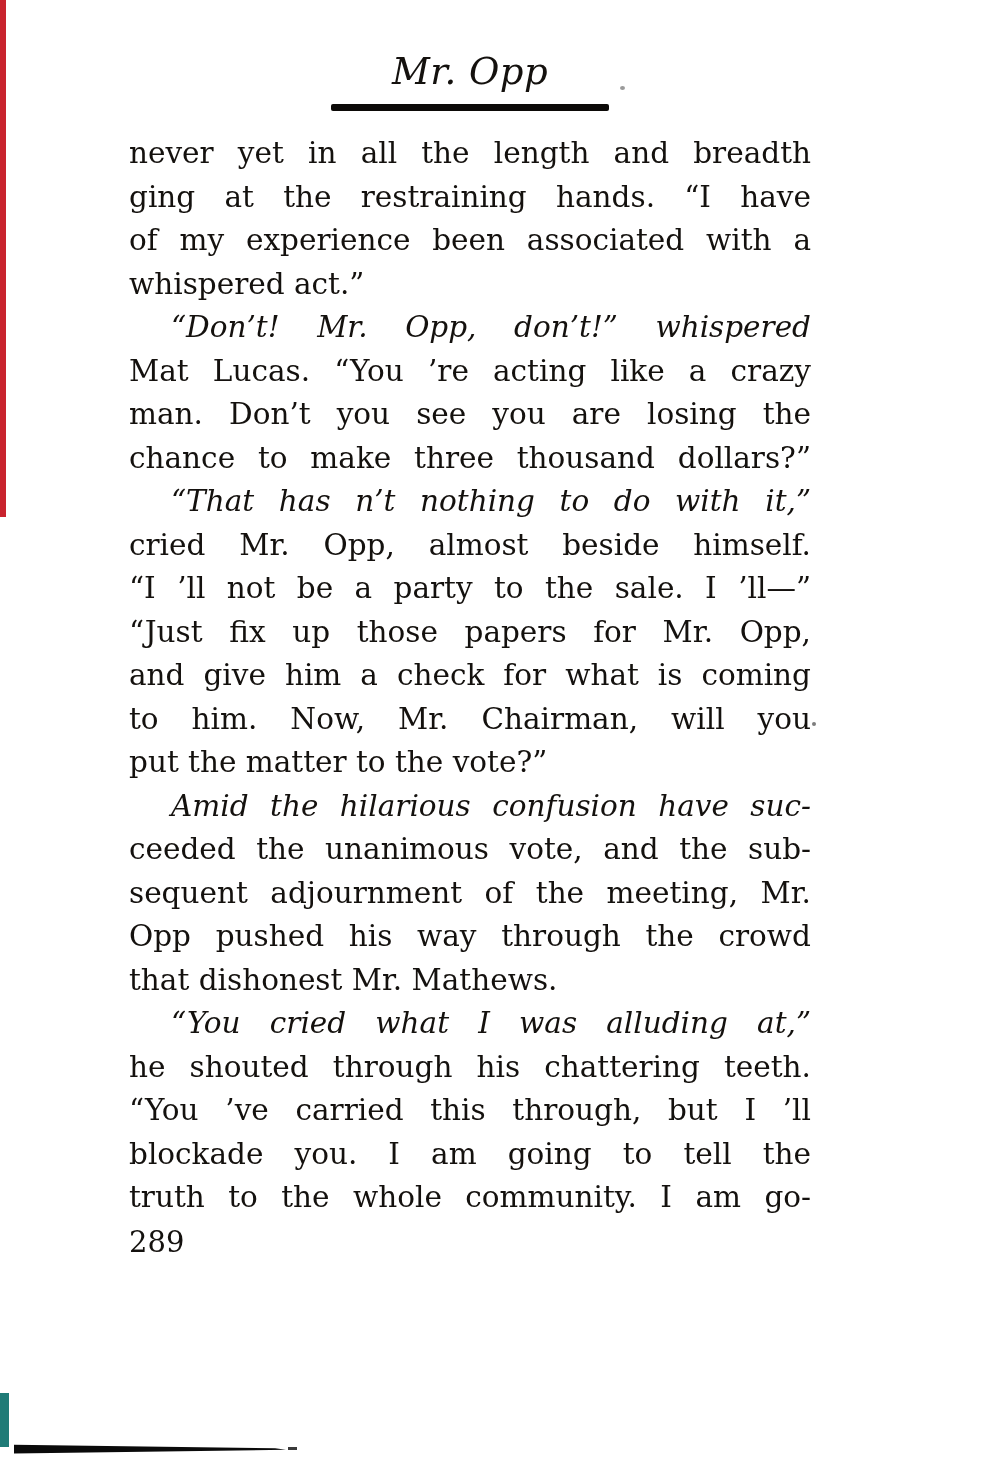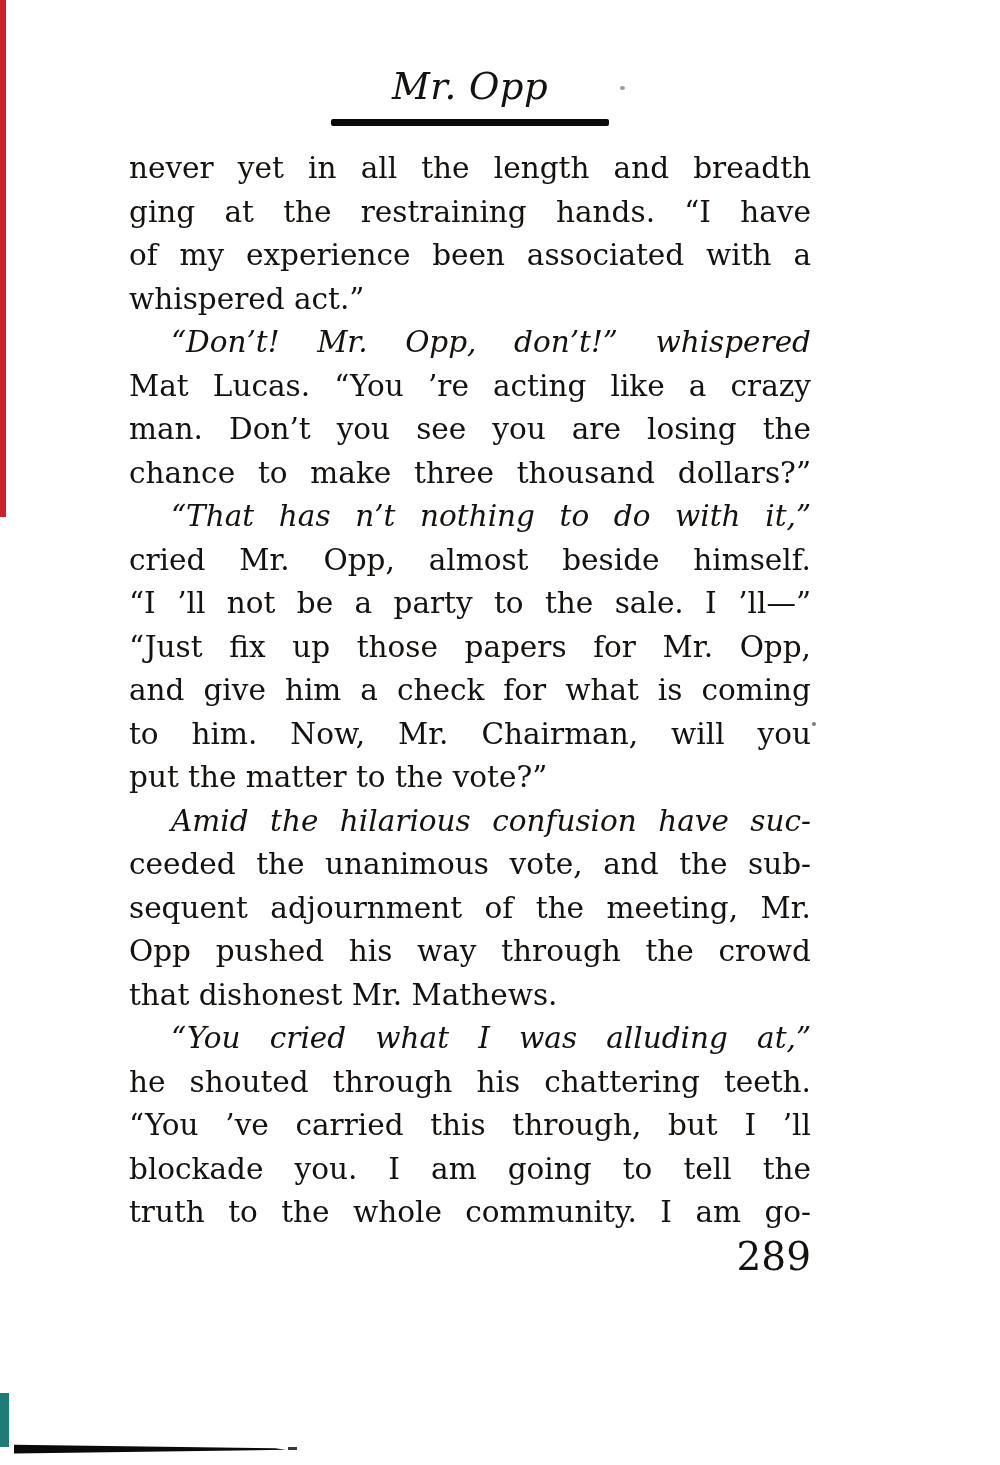--- a/index.html
+++ b/index.html
@@ -6,21 +6,21 @@
   body {
     width: 1000px; height: 1465px;
     position: relative;
     background: #ffffff;
     overflow: hidden;
     font-family: "DejaVu Serif", serif;
   }
   .page { position: absolute; inset: 0; }
   .content {
     position: absolute;
-    left: 129px; top: 15px;
+    left: 129px; top: 0;
     width: 682px;
   }
   .header-title {
     margin-top: 50px;
     height: 44px; line-height: 44px;
     text-align: center;
     font-style: italic;
     font-size: 37px;
     color: #14110e;
     letter-spacing: 0.5px;
@@ -41,22 +41,22 @@
     line-height: 43.5px;
     text-align: justify;
     text-align-last: justify;
     overflow: hidden;
     white-space: normal;
   }
   .line.endline { text-align-last: left; }
   .line.indent { text-indent: 42px; font-style: italic; }
   .page-number {
     height: 44px; line-height: 44px;
-    text-align: right;
-    font-size: 39px;
+    text-align: left;
+    font-size: 29px;
     color: #14110e;
   }
   
   .red-strip {
     position: absolute; left: 0; top: 0;
     width: 6px; height: 517px;
   }
   .teal-strip {
     position: absolute; left: 0; top: 1393px;
     width: 9px; height: 54px;

